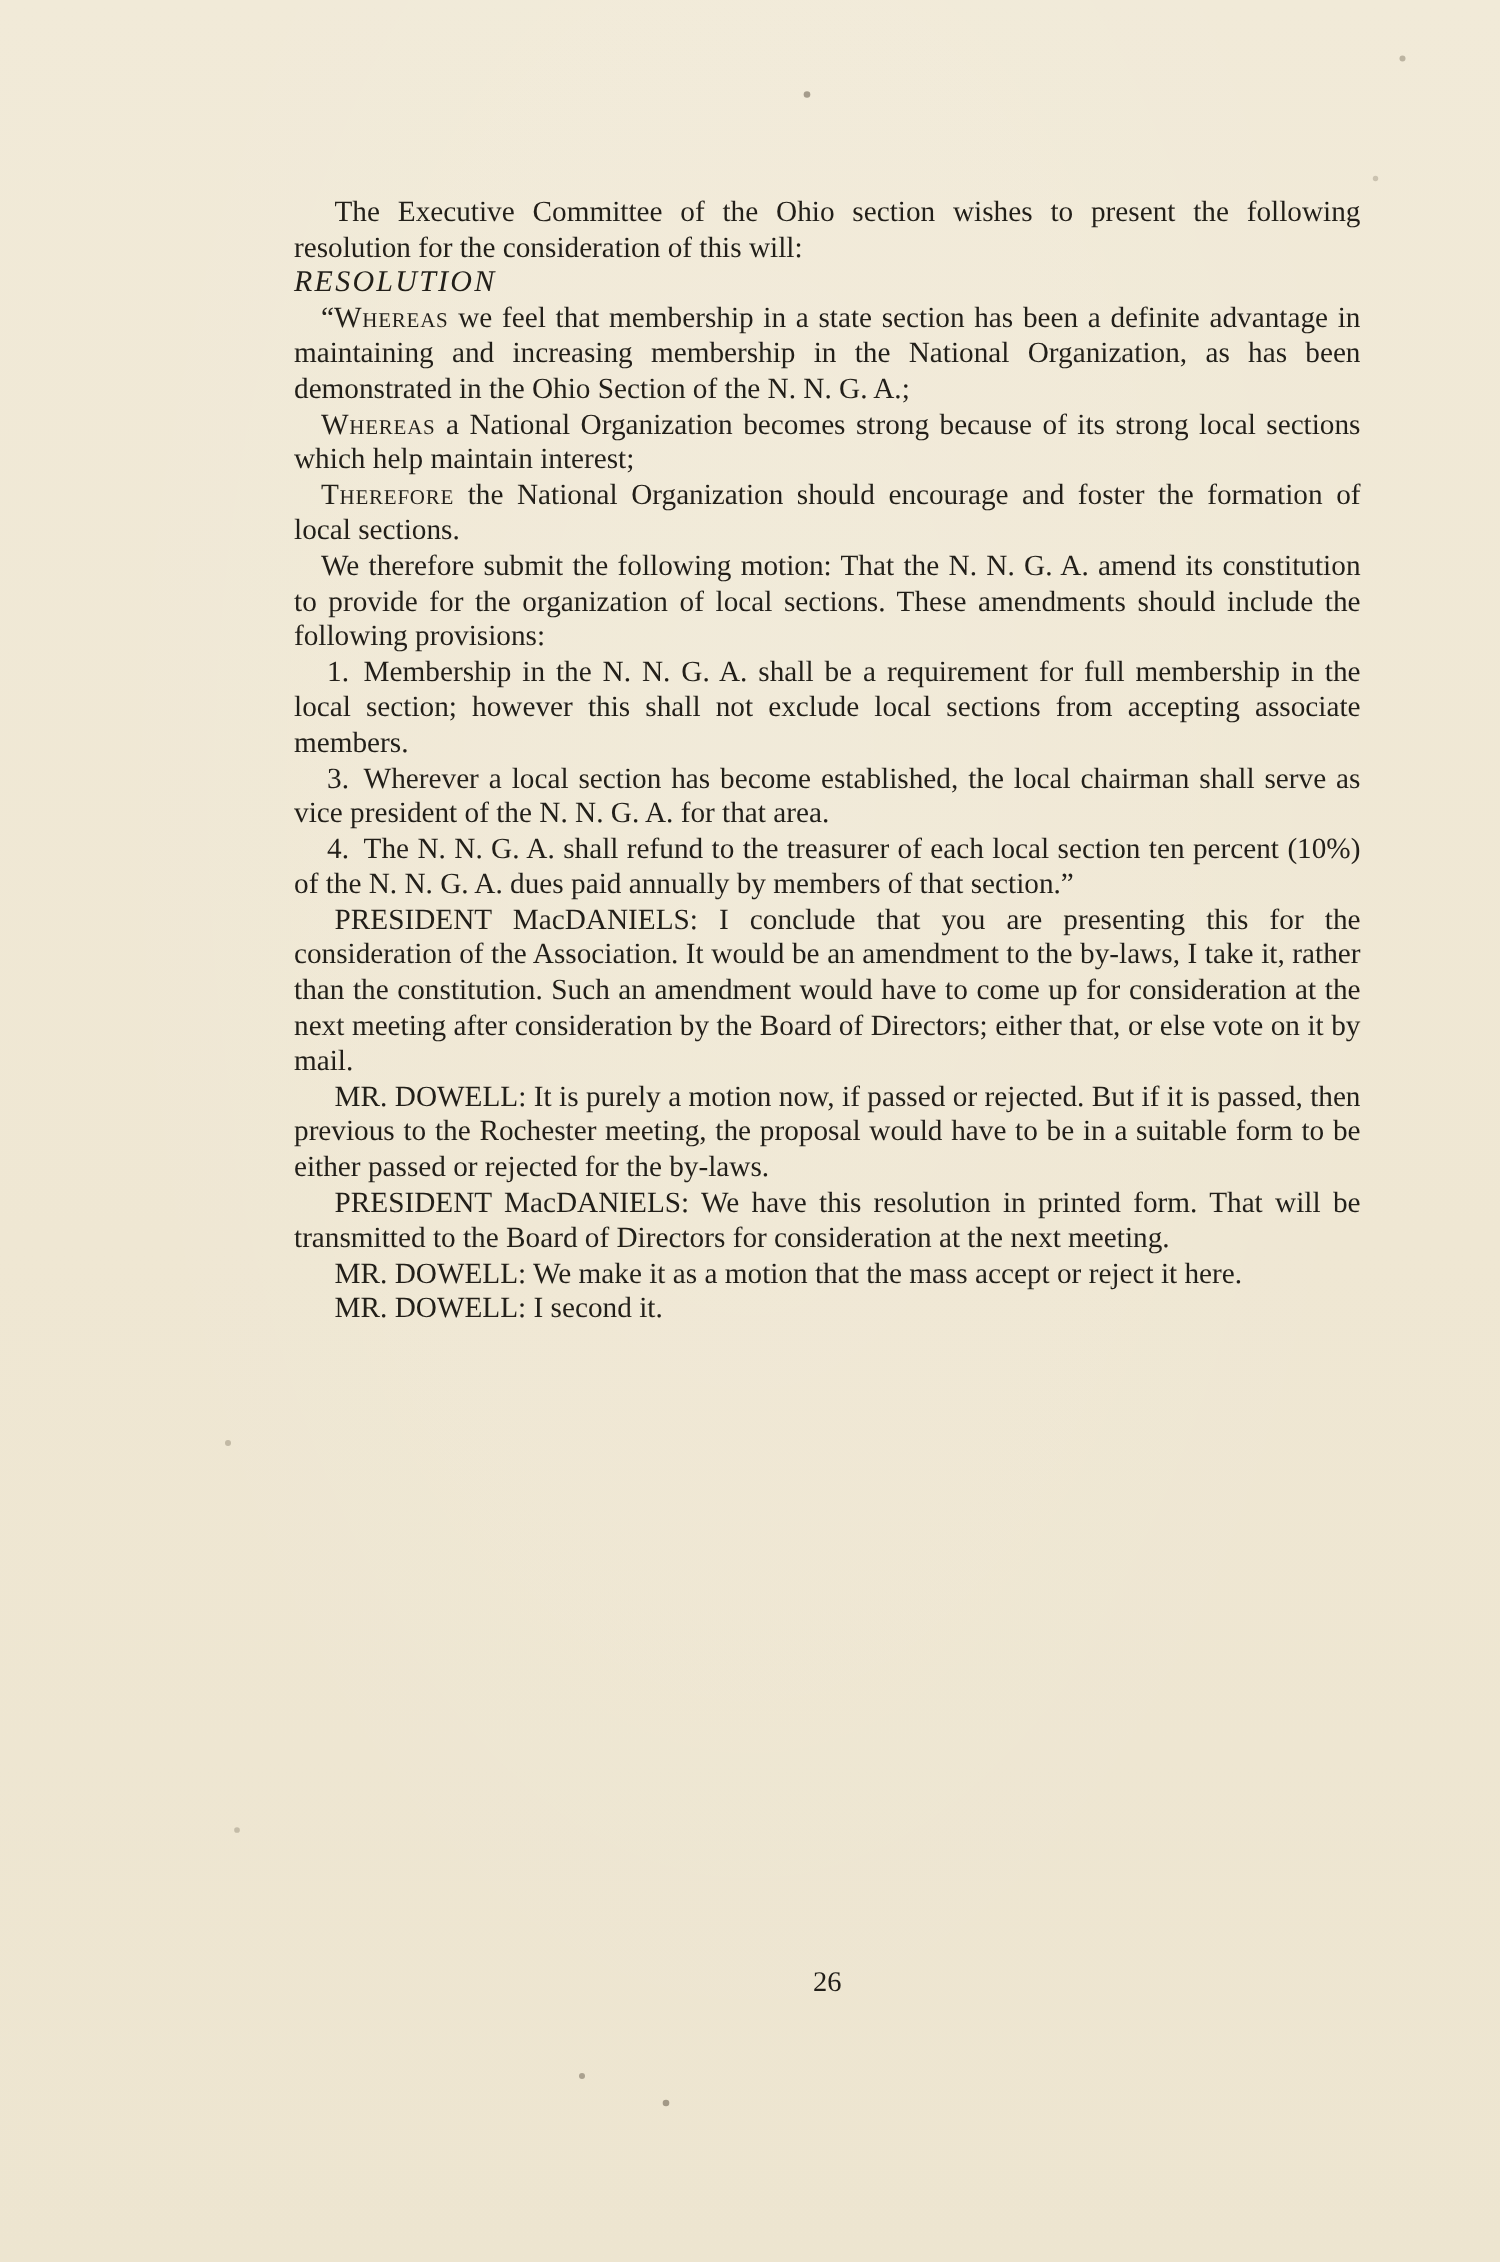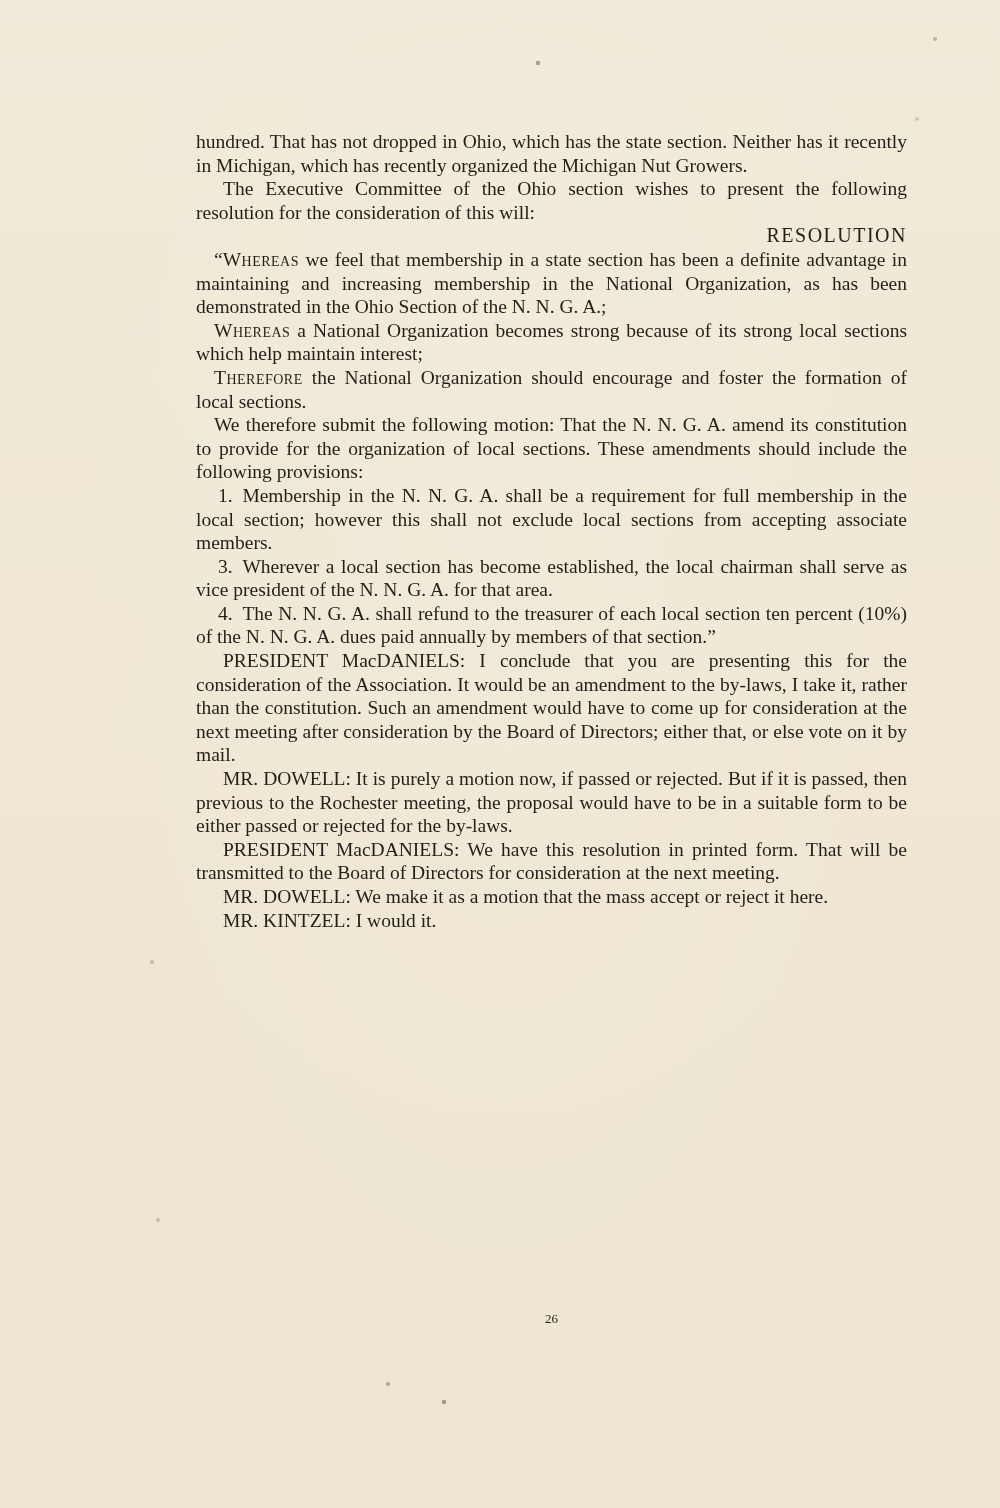--- a/index.html
+++ b/index.html
@@ -31,36 +31,37 @@
 
   .text-block p { margin: 0; padding: 0; }
 
   .p-body  { text-indent: 27px; }
   .p-first { text-indent: 0; }
 
   .p-block { margin-left: 27px; text-indent: 18px; margin-top: 4px; }
   .p-item  { margin-left: 45px; text-indent: 22px; margin-top: 4px; }
 
   .heading {
-    text-align: right;
+    text-align: left;
     text-indent: 0;
     margin: 11px 0 11px 0;
     letter-spacing: 1.5px;
     font-size: 20px;
+    font-style: italic;
   }
 
   .sc { font-variant: small-caps; letter-spacing: 0.5px; }
 
   .page-number {
     position: absolute;
     top: 1311px;
     left: 196px;
     width: 711px;
     text-align: center;
-    font-size: 13px;
+    font-size: 19px;
   }
 
   .speckles {
     position: absolute;
     left: 0; top: 0;
     width: 2px; height: 2px;
     border-radius: 50%;
     background: transparent;
     box-shadow:
       537px  62px 0 1.2px rgba(70,60,45,.45),
@@ -74,21 +75,20 @@
 </style>
 </head>
 <body>
 
 <div class="page">
 
   <div class="speckles"></div>
 
   <div class="text-block">
 
-    <p class="p-body p-first"><span></span><span class="sc"></span><span>hundred. That has not dropped in Ohio, which has the state section. Neither has it recently in Michigan, which has recently organized the Michigan Nut Growers.</span></p>
 
     <p class="p-body"><span></span><span class="sc"></span><span>The Executive Committee of the Ohio section wishes to present the following resolution for the consideration of this will:</span></p>
 
     <p class="heading">RESOLUTION</p>
 
     <p class="p-block"><span>“</span><span class="sc">Whereas</span><span> we feel that membership in a state section has been a definite advantage in maintaining and increasing membership in the National Organization, as has been demonstrated in the Ohio Section of the N. N. G. A.;</span></p>
 
     <p class="p-block"><span></span><span class="sc">Whereas</span><span> a National Organization becomes strong because of its strong local sections which help maintain interest;</span></p>
 
     <p class="p-block"><span></span><span class="sc">Therefore</span><span> the National Organization should encourage and foster the formation of local sections.</span></p>
@@ -104,19 +104,19 @@
 
     <p class="p-body"><span></span><span class="sc"></span><span>PRESIDENT MacDANIELS: I conclude that you are presenting this for the consideration of the Association. It would be an amendment to the by-laws, I take it, rather than the constitution. Such an amendment would have to come up for consideration at the next meeting after consideration by the Board of Directors; either that, or else vote on it by mail.</span></p>
 
     <p class="p-body"><span></span><span class="sc"></span><span>MR. DOWELL: It is purely a motion now, if passed or rejected. But if it is passed, then previous to the Rochester meeting, the proposal would have to be in a suitable form to be either passed or rejected for the by-laws.</span></p>
 
     <p class="p-body"><span></span><span class="sc"></span><span>PRESIDENT MacDANIELS: We have this resolution in printed form. That will be transmitted to the Board of Directors for consideration at the next meeting.</span></p>
 
     <p class="p-body"><span></span><span class="sc"></span><span>MR. DOWELL: We make it as a motion that the mass accept or reject it here.</span></p>
 
 
-    <p class="p-body"><span></span><span class="sc"></span><span>MR. KINTZEL: I would it.</span></p>
+    <p class="p-body"><span></span><span class="sc"></span><span>MR. DOWELL: I second it.</span></p>
 
   </div>
 
   <div class="page-number">26</div>
 
 </div>
 
 </body></html>

